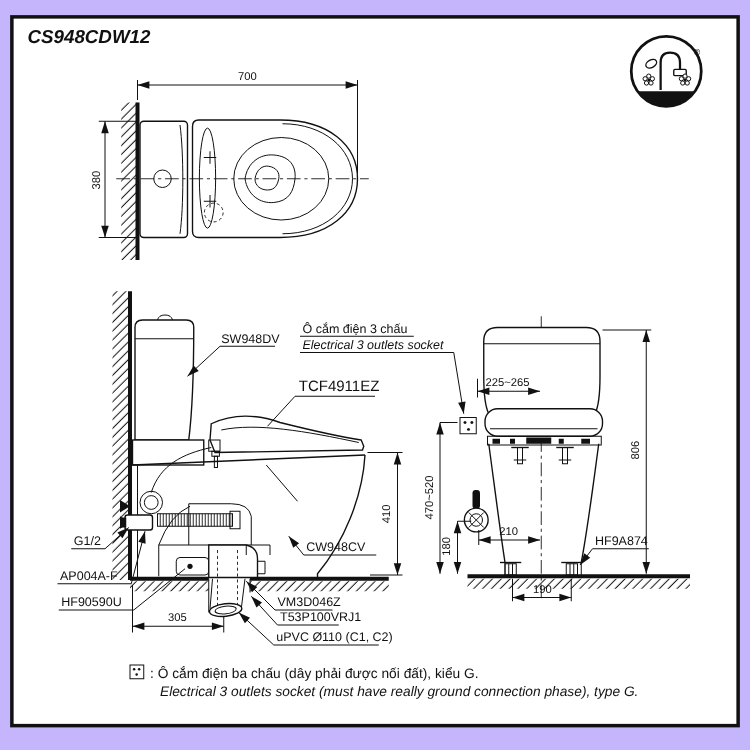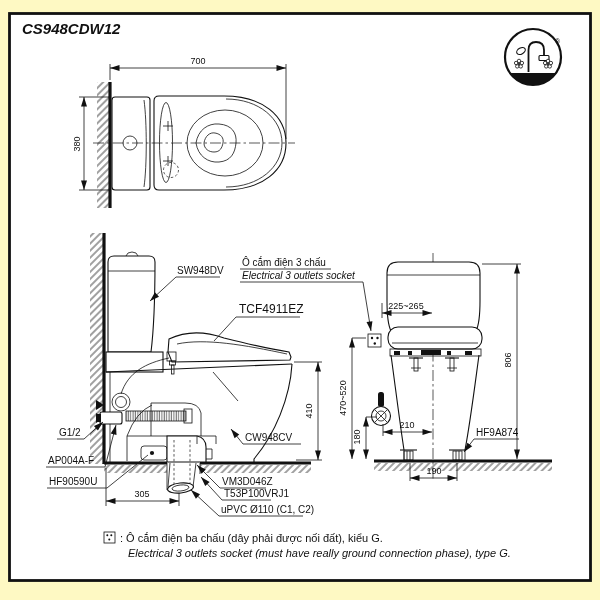--- a/index.html
+++ b/index.html
@@ -1,16 +1,16 @@
 <!DOCTYPE html>
 <html><head>
 <meta charset="utf-8">
 <style>
   html,body{margin:0;padding:0;background:#fff;}
-  .canvas{position:relative;width:600px;height:600px;background:#fef9c3;font-family:"Liberation Sans",sans-serif;}
+  .canvas{position:relative;width:600px;height:600px;background:#c4b5fd;font-family:"Liberation Sans",sans-serif;}
   svg{display:block}
   .ln{stroke:#111;fill:none;stroke-width:1.1;}
   .fw{fill:#fff;stroke:#111;stroke-width:1.1;}
   .thin{stroke:#111;fill:none;stroke-width:0.8;}
   .thk{stroke:#111;fill:none;stroke-width:3.2;}
   .dim{stroke:#111;fill:none;stroke-width:0.8;}
   .cl{stroke:#111;fill:none;stroke-width:0.7;stroke-dasharray:11 3 2.5 3;}
   .dsh{stroke:#111;fill:none;stroke-width:0.7;stroke-dasharray:2.5 2.2;}
   .blk{fill:#111;stroke:none;}
   text{fill:#111;font-family:"Liberation Sans",sans-serif;}

